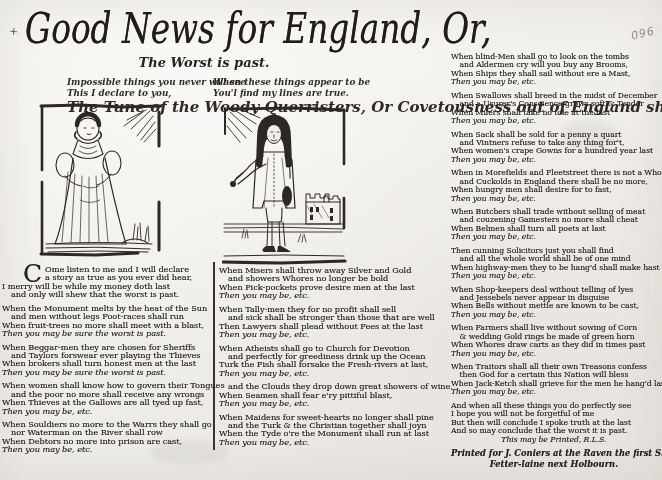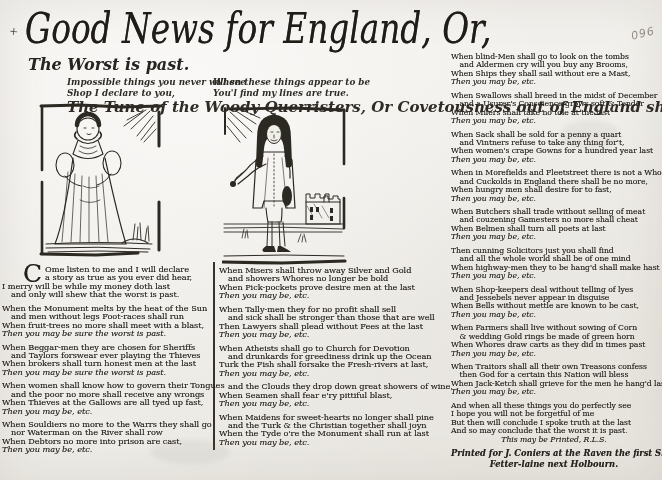--- a/index.html
+++ b/index.html
@@ -13,22 +13,22 @@
     font-family:"DejaVu Serif","Liberation Serif",serif;
     color:#2b2823;
   }
   .noselect{user-select:none}
   #cross{position:absolute;left:9px;top:25px;font-size:11px;color:#55514a;transform:rotate(6deg)}
   #mark096{position:absolute;left:631px;top:27px;font-size:11px;font-style:italic;color:#938d84;
     transform:rotate(-14deg);font-family:"DejaVu Sans","Liberation Sans",sans-serif;letter-spacing:1px}
   #title{position:absolute;left:25px;top:6px;font-style:italic;font-size:42px;line-height:46px;
     white-space:nowrap;transform:scaleX(.78);transform-origin:0 0;color:#201d18;
     text-shadow:0 0 .5px rgba(32,29,24,.7)}
-  #subtitle{position:absolute;left:28px;top:55px;width:352px;
-    font-style:italic;font-weight:600;font-size:16px;color:#262420}
+  #subtitle{position:absolute;left:28px;top:55px;width:352px;text-align:center;
+    font-style:italic;font-weight:600;font-size:13px;color:#262420}
   .epi{position:absolute;top:77px;font-style:italic;font-weight:700;font-size:8.8px;
     line-height:10.6px;white-space:nowrap;color:#2e2b25}
   #epi-left{left:67px}
   #epi-right{left:213px}
   #tune{position:absolute;left:67px;top:98px;font-style:italic;font-weight:700;font-size:15px;
     white-space:nowrap;color:#2e2b25}
   .woodcut{position:absolute}
   #cutA{left:38px;top:102px;width:126px;height:159px}
   #cutB{left:222px;top:106px;width:126px;height:160px}
   #colrule{position:absolute;left:213px;top:262px;width:2px;height:188px;background:#37332b}
@@ -54,21 +54,21 @@
 <div id="sheet" class="noselect">
 
   <div id="cross">+</div>
   <div id="mark096">096</div>
 
   <div id="title">Good News for England, Or,</div>
   <div id="subtitle">The Worst is past.</div>
 
   <div class="epi" id="epi-left">
     <div>Impossible things you never will see</div>
-    <div>Shop I declare to you,</div>
+    <div>This I declare to you,</div>
   </div>
   <div class="epi" id="epi-right">
     <div>When these things appear to be</div>
     <div>You'l find my lines are true.</div>
   </div>
   <div id="tune">The Tune of the Woody Querristers, Or Covetousness out of England shall run.</div>
 
   <svg id="cutA" class="woodcut" viewBox="0 0 126 159" aria-hidden="true">
     <g class="ink">
 
@@ -226,21 +226,21 @@
         <div class="vl ref">Then you may be, etc.</div>
       </div>
       <div class="stanza">
         <div class="vl">When Tally-men they for no profit shall sell</div>
         <div class="vl ind">and sick shall be stronger than those that are well</div>
         <div class="vl">Then Lawyers shall plead without Fees at the last</div>
         <div class="vl ref">Then you may be, etc.</div>
       </div>
       <div class="stanza">
         <div class="vl">When Atheists shall go to Church for Devotion</div>
-        <div class="vl ind">and drunkards for greediness drink up the Ocean</div>
+        <div class="vl ind">and perfectly for greediness drink up the Ocean</div>
         <div class="vl">Turk the Fish shall forsake the Fresh-rivers at last,</div>
         <div class="vl ref">Then you may be, etc.</div>
       </div>
       <div class="stanza">
         <div class="vl ind">and the Clouds they drop down great showers of wine.</div>
         <div class="vl">When Seamen shall fear e'ry pittiful blast,</div>
         <div class="vl ref">Then you may be, etc.</div>
       </div>
       <div class="stanza">
         <div class="vl">When Maidens for sweet-hearts no longer shall pine</div>

